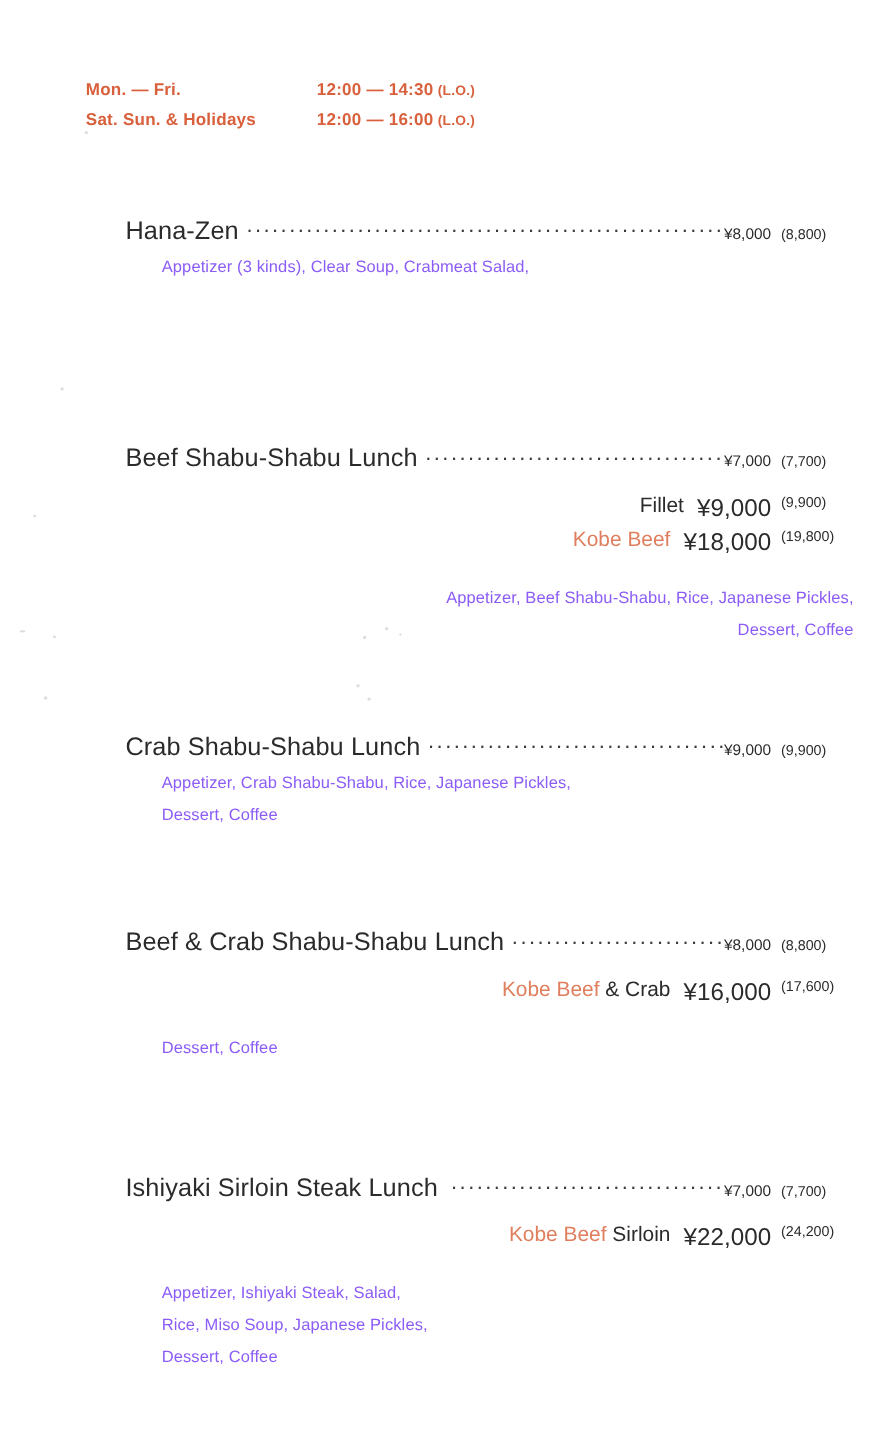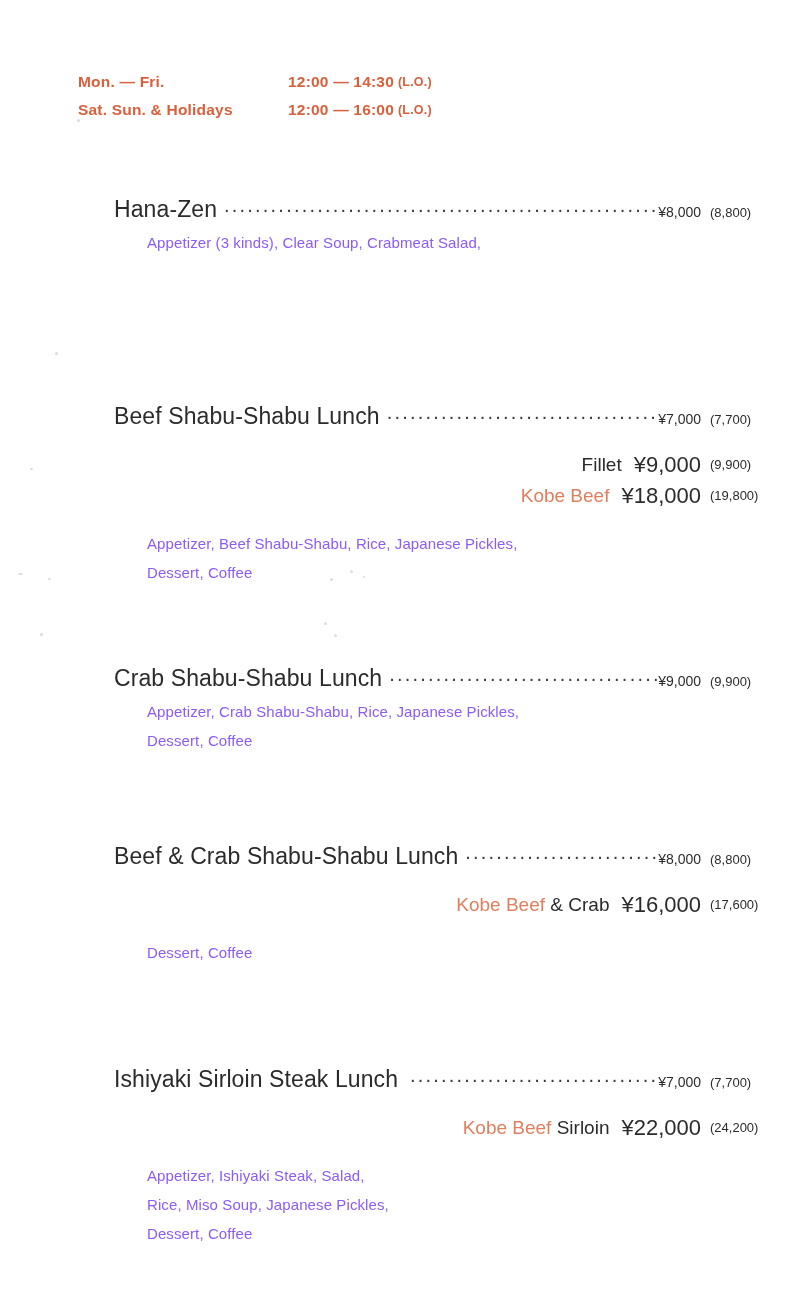--- a/index.html
+++ b/index.html
@@ -110,21 +110,21 @@
     font-size: 13px;
     font-weight: 400;
     color: #2b2b2b;
     padding-left: 9px;
     box-sizing: content-box;
   }
 
   
   .variant-line {
     display: flex;
-    align-items: center;
+    align-items: flex-start;
     white-space: nowrap;
     height: 31px;
     justify-content: flex-end;
   }
   .variant-label {
     font-size: 19px;
     font-weight: 300;
     color: #2b2b2b;
     margin-right: 12px;
   }
@@ -202,21 +202,21 @@
           <span class="variant-label">Fillet</span>
           <span class="price-main">¥9,000</span>
           <span class="price-sub">(9,900)</span>
         </div>
         <div class="variant-line">
           <span class="variant-label kobe">Kobe Beef</span>
           <span class="price-main">¥18,000</span>
           <span class="price-sub">(19,800)</span>
         </div>
       </div>
-      <div class="desc" style="margin-top:18px;">
+      <div class="desc" style="margin-top:18px;text-align:right;">
         <div class="desc-line">Appetizer, Beef Shabu-Shabu, Rice, Japanese Pickles,</div>
         <div class="desc-line">Dessert, Coffee</div>
       </div>
     </div>
 
     <div class="item" style="top:665px;">
       <div class="title-line">
         <span class="title">Crab Shabu-Shabu Lunch</span>
         <span class="title-gap"></span>
         <span class="leader"></span>

